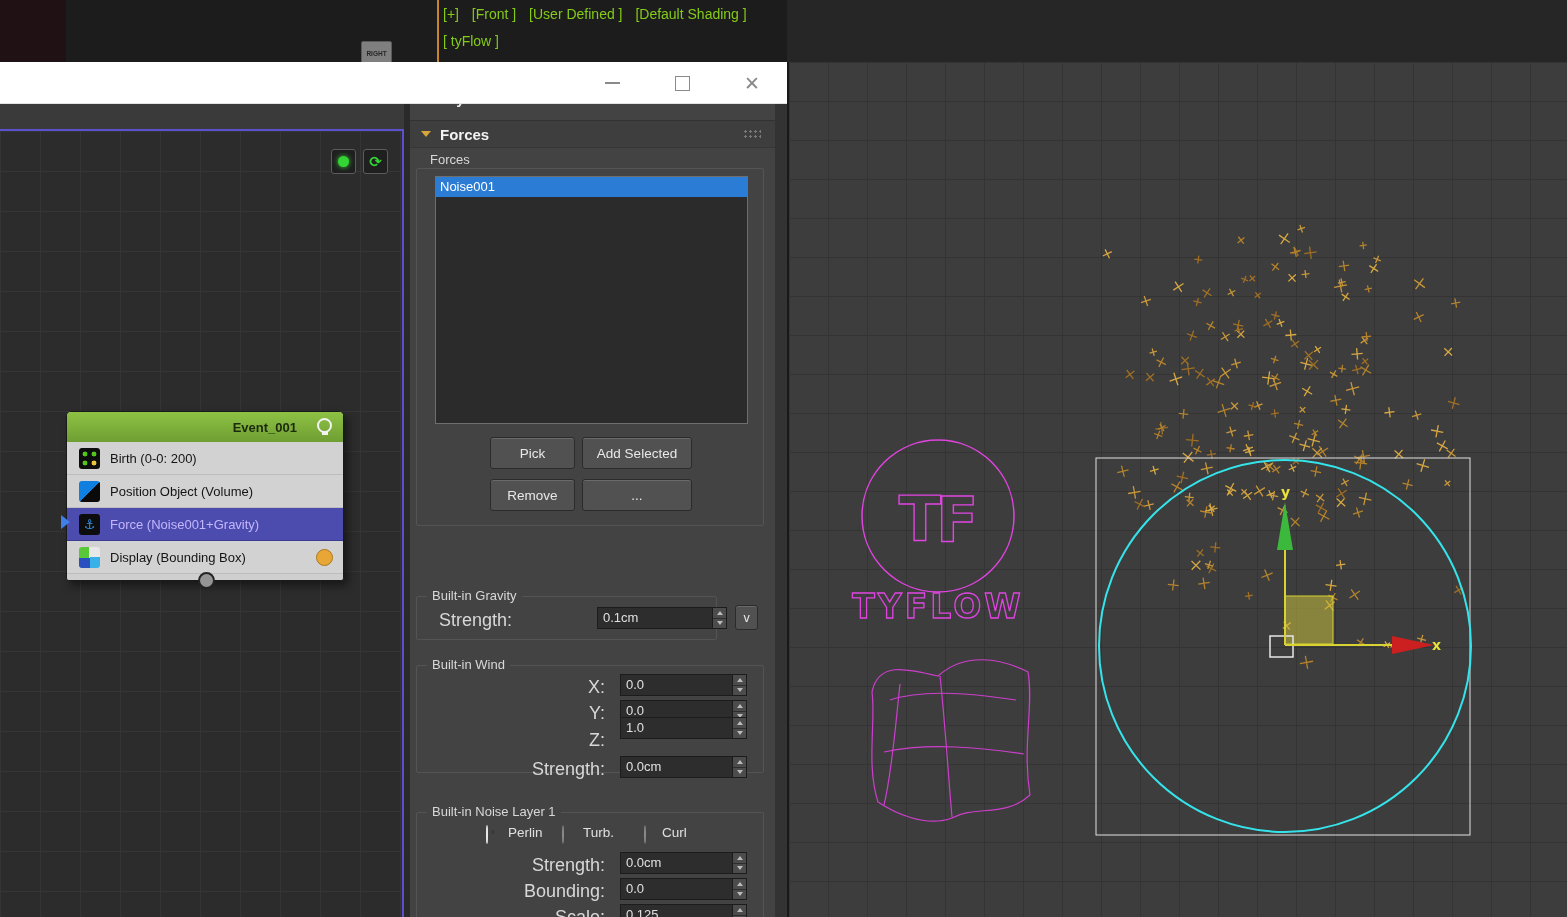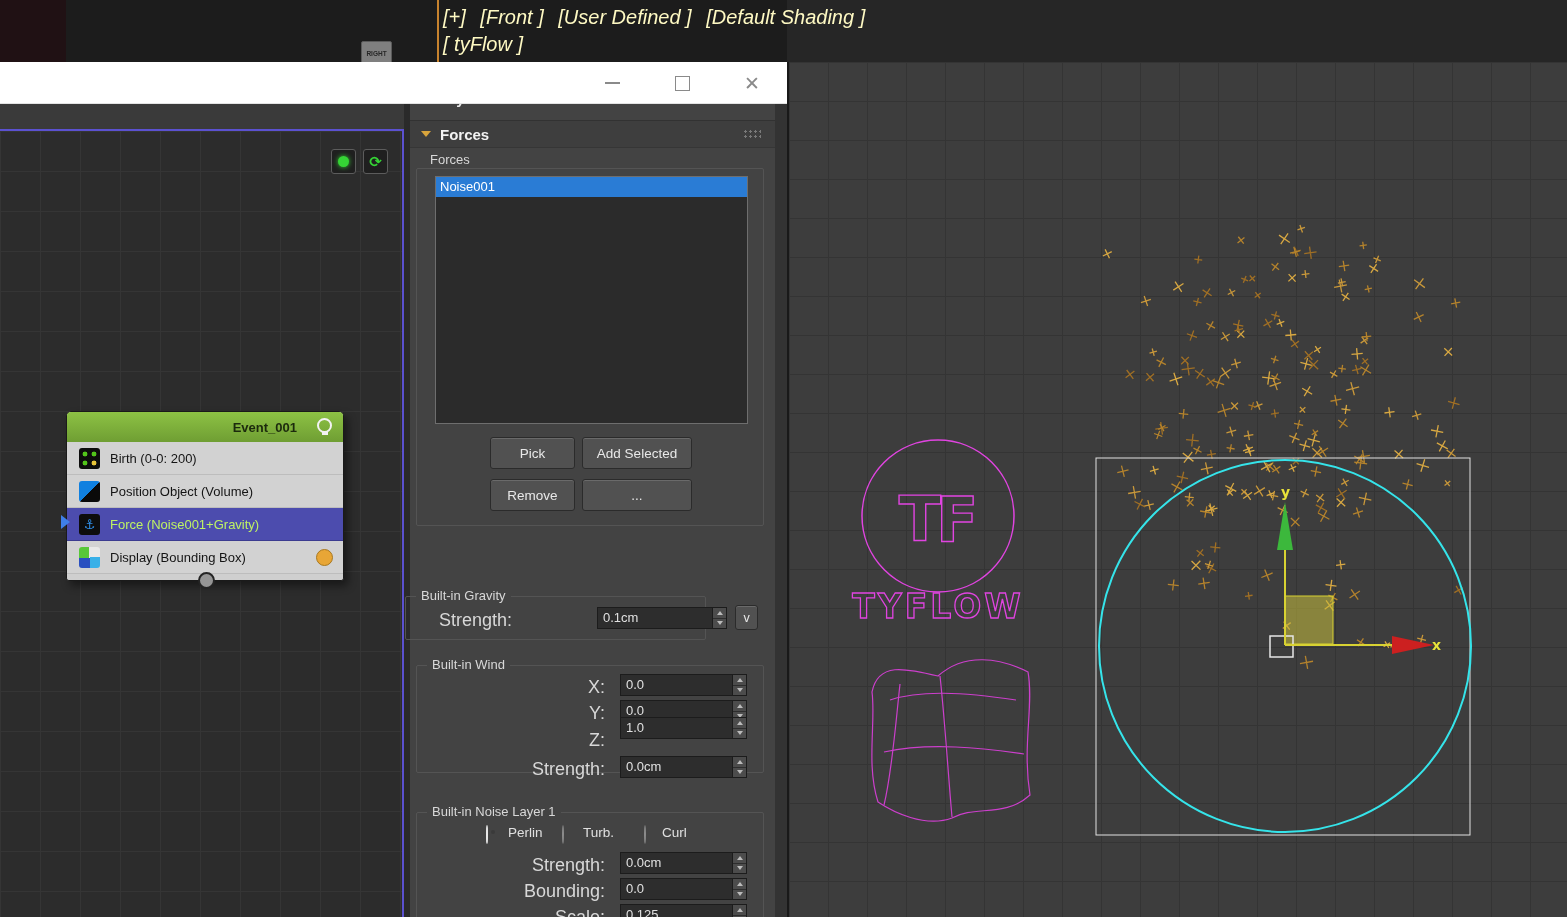--- a/index.html
+++ b/index.html
@@ -5,21 +5,21 @@
   html,body{margin:0;padding:0;background:#111;}
   #app{position:relative;width:1567px;height:917px;overflow:hidden;background:#3d3d3d;
        font-family:"Liberation Sans","DejaVu Sans",sans-serif;color:#ddd;}
   .abs{position:absolute;box-sizing:border-box;}
 
   
   .topstrip{left:0;top:0;width:1567px;height:62px;background:#1c1c1c;}
   .topstrip-right{left:787px;top:0;width:780px;height:62px;background:#262626;}
   .maroon{left:0;top:0;width:66px;height:62px;background:#201114;}
   .vline-orange{left:437px;top:0;width:2px;height:62px;background:#c8832e;}
-  .vp-label{color:#fef9c3;font-size:20px;white-space:nowrap;font-style:italic;}
+  .vp-label{color:#84cc16;font-size:14px;white-space:nowrap;}
   .vp-label span{margin-right:9px;cursor:default;}
   .right-btn{left:361px;top:41px;width:31px;height:25px;background:#7f7f7f;border:1px solid #5a5a5a;
       border-radius:2px;color:#262626;font-size:6.5px;font-weight:bold;display:flex;align-items:center;justify-content:center;}
 
   
   .titlebar{left:0;top:62px;width:787px;height:42px;background:#ffffff;z-index:40;border-bottom:1px solid #e3e3e3;}
   .win-ctl{position:absolute;top:62px;height:42px;z-index:41;display:flex;align-items:center;justify-content:center;}
   .min-dash{width:15px;height:2px;background:#8a8a8a;}
   .max-square{width:13px;height:13px;border:1.5px solid #8a8a8a;}
   .close-x{font-size:19px;color:#8a8a8a;line-height:1;}
@@ -39,21 +39,21 @@
   .node{left:66px;top:411px;width:278px;box-shadow:4px 5px 9px rgba(0,0,0,.45);
       border:1px solid #1a1a1a;border-radius:5px 5px 3px 3px;background:#cfcfcf;}
   .node-header{height:30px;background:linear-gradient(#8dc244,#6f9e33);border-radius:4px 4px 0 0;position:relative;
       display:flex;align-items:center;justify-content:flex-end;padding-right:46px;font-weight:bold;font-size:13px;color:#1c2a0d;}
   .bulb{position:absolute;right:11px;top:6px;width:11px;height:11px;border:2px solid #f2f2f2;border-radius:50%;}
   .bulb::after{content:"";position:absolute;left:2.5px;top:12px;width:6px;height:3px;background:#f2f2f2;}
   .op-row{height:32px;background:#d2d2d2;border-bottom:1px solid #bdbdbd;display:flex;align-items:center;
       padding-left:12px;gap:10px;position:relative;}
   .op-row.sel{background:#4c4cae;border-bottom-color:#3c3c90;}
   .op-label{font-size:13px;color:#141414;white-space:nowrap;}
-  .op-row.sel .op-label{color:#bef264;}
+  .op-row.sel .op-label{color:#c4b5fd;}
   .op-icon{width:21px;height:21px;border-radius:3px;flex:none;background:#0d0d0d;
       display:flex;align-items:center;justify-content:center;font-size:13px;color:#2f8fe8;}
   .icon-birth{background-color:#0d0d0d;background-image:
       radial-gradient(circle at 6px 6px,#52c41a 2.2px,transparent 2.7px),
       radial-gradient(circle at 15px 6px,#52c41a 2.2px,transparent 2.7px),
       radial-gradient(circle at 6px 15px,#52c41a 2.2px,transparent 2.7px),
       radial-gradient(circle at 15px 15px,#e8c53a 2.2px,transparent 2.7px);}
   .icon-position{background:linear-gradient(135deg,#1080e0 0 52%,#0a0a0a 52%);}
   .icon-display{background:conic-gradient(#e8e8e8 0 25%,#38b0e8 0 50%,#2a50c0 0 75%,#58c838 0);}
   .node-foot{height:6px;background:#cfcfcf;border-radius:0 0 3px 3px;}
@@ -384,21 +384,21 @@
     <div class="list-item-sel">Noise001</div>
   </div>
   <div class="abs btn" style="left:490px;top:437px;width:85px;height:32px">Pick</div>
   <div class="abs btn" style="left:582px;top:437px;width:110px;height:32px">Add Selected</div>
   <div class="abs btn" style="left:490px;top:479px;width:85px;height:32px">Remove</div>
   <div class="abs btn" style="left:582px;top:479px;width:110px;height:32px">...</div>
 
   
 
   
-  <div class="abs gbox" style="left:405px;top:596px;width:301px;height:44px">
+  <div class="abs gbox" style="left:416px;top:596px;width:301px;height:44px">
     <span class="gbox-label">Built-in Gravity</span>
   </div>
   <div class="abs flabel" style="left:420px;top:610px;width:92px">Strength:</div>
   <div class="abs spin" style="left:597px;top:607px;width:130px">
     <span class="spin-val">0.1cm</span>
     <span class="spin-arrows">
         <i class="up"></i>
         <i class="dn"></i>
       </span>
   </div>

